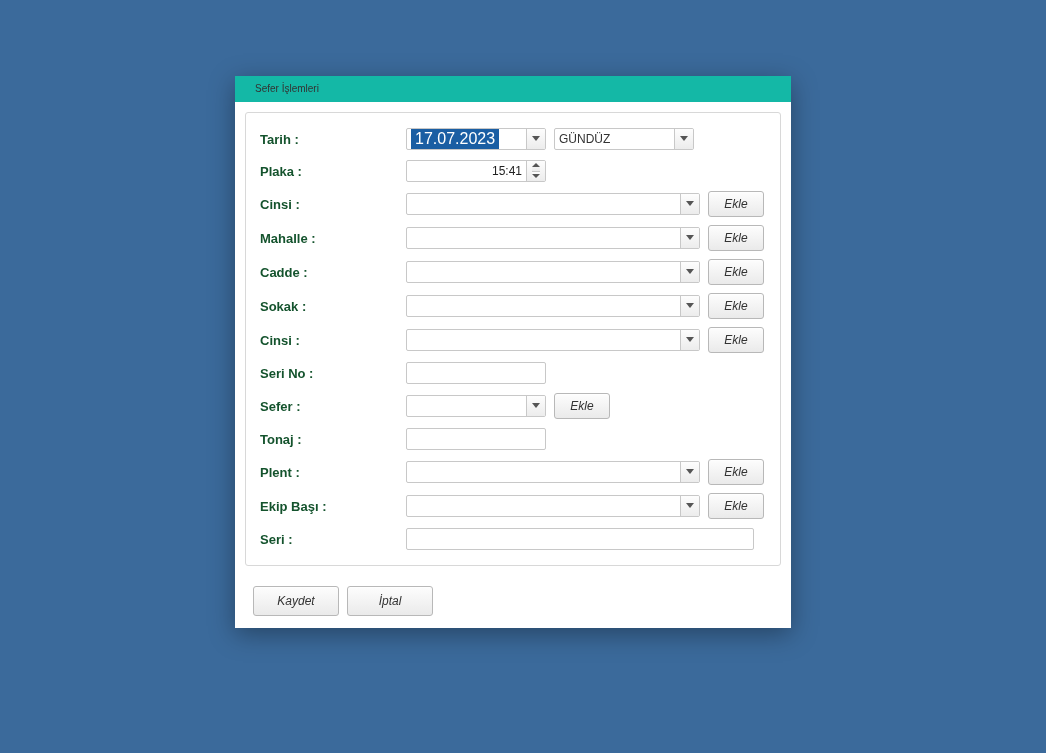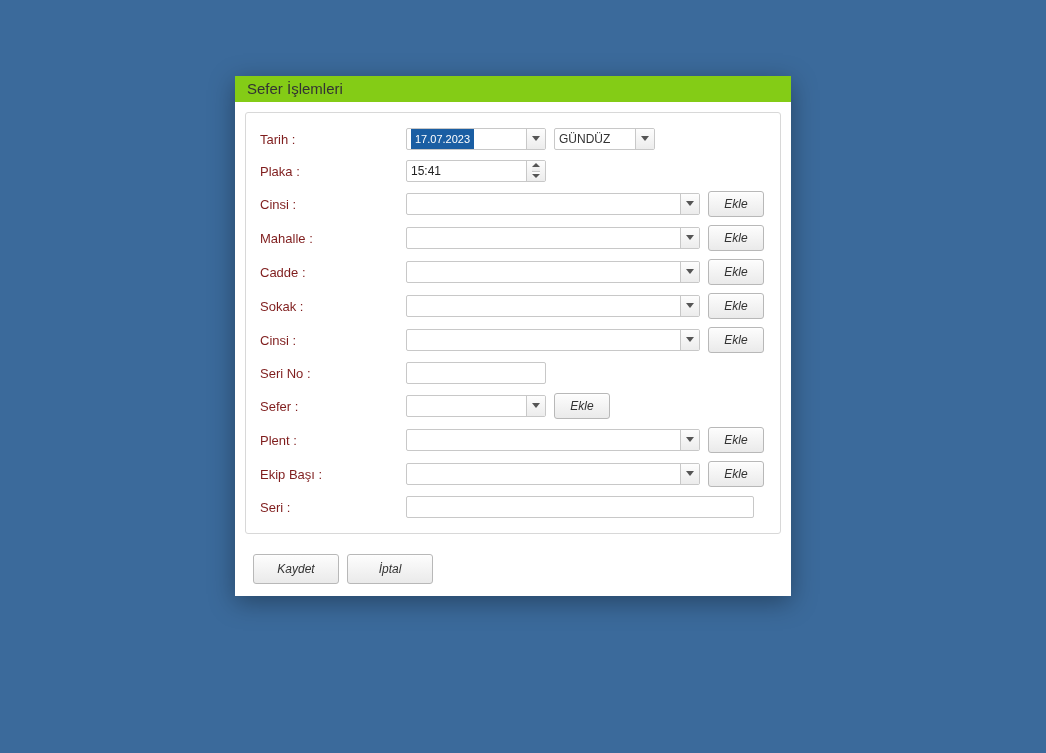--- a/index.html
+++ b/index.html
@@ -16,25 +16,25 @@
     position: absolute;
     left: 235px;
     top: 76px;
     width: 556px;
     background: #fff;
     box-shadow: 0 6px 24px rgba(0,0,0,0.35);
   }
   .titlebar {
     height: 26px;
     line-height: 26px;
-    padding: 0 12px;
-    font-size: 15px;
+    padding: 0 20px;
+    font-size: 10px;
     color: #333;
     border-bottom: 0px solid #ddd;
-    background: #84cc16;
+    background: #14b8a6;
   }
   .content {
     padding: 10px;
     background: #fff;
   }
   .groupbox {
     border: 1px solid #d8d8d8;
     border-radius: 3px;
     padding: 14px 14px 14px 14px;
     background: #fff;
@@ -42,22 +42,22 @@
   .row {
     display: flex;
     align-items: center;
     margin-bottom: 8px;
     min-height: 24px;
   }
   .row:last-child { margin-bottom: 0; }
   .lbl {
     width: 140px;
     flex: 0 0 140px;
-    font-weight: 400;
-    color: #7f1d1d;
+    font-weight: 700;
+    color: #14532d;
     font-size: 13px;
     padding-right: 6px;
   }
   .text-input, .combo, .spinner {
     height: 22px;
     background: #fff;
     border: 1px solid #c8c8c8;
     border-radius: 2px;
     display: inline-flex;
     align-items: center;
@@ -122,21 +122,21 @@
   }
   .btn-lg {
     min-width: 68px;
     height: 28px;
   }
   .tarih-selected {
     display:inline-block;
     background: #1a5ea3;
     color:#fff;
     padding: 5px 4px;
-    font-size: 11px;
+    font-size: 16px;
     line-height: 16px;
   }
   .bottom-row {
     display:flex;
     justify-content:flex-start;
     padding: 10px 10px 12px 10px;
   }
   .gap { display:inline-block; }
 </style>
 </head>
@@ -152,34 +152,34 @@
         <div class="lbl">Tarih :</div>
         <div class="combo" style="width:140px;">
           <div class="val"><span class="tarih-selected">17.07.2023</span></div>
           <div class="combo-arrow">
             <svg width="8" height="6">
                 <path d="M0 0 L8 0 L4 5 Z" fill="#555"></path>
               </svg>
           </div>
         </div>
         <span class="gap" style="width:8px;"></span>
-        <div class="combo" style="width:101px;">
+        <div class="combo" style="width:140px;">
           <div class="val">GÜNDÜZ</div>
           <div class="combo-arrow">
             <svg width="8" height="6">
                 <path d="M0 0 L8 0 L4 5 Z" fill="#555"></path>
               </svg>
           </div>
         </div>
       </div>
 
       <div class="row">
         <div class="lbl">Plaka :</div>
         <div class="spinner" style="width:140px;">
-          <div style="flex:1;padding:0 4px;font-size:12px;">15:41</div>
+          <div style="flex:1;padding:0 4px;font-size:12px;text-align:right;">15:41</div>
           <div class="spin-buttons">
             <div class="spin-half">
               <svg width="8" height="5">
                   <path d="M0 4 L8 4 L4 0 Z" fill="#555"></path>
                 </svg>
             </div>
             <div class="spin-half">
               <svg width="8" height="5">
                   <path d="M0 0 L8 0 L4 4 Z" fill="#555"></path>
                 </svg>
@@ -267,20 +267,26 @@
           <div class="val"></div>
           <div class="combo-arrow">
             <svg width="8" height="6">
                 <path d="M0 0 L8 0 L4 5 Z" fill="#555"></path>
               </svg>
           </div>
         </div>
         <div class="btn">Ekle</div>
       </div>
 
+      <div class="row">
+        <div class="lbl">Tonaj :</div>
+        <div class="text-input" style="width:140px;">
+          <span></span>
+        </div>
+      </div>
 
       <div class="row">
         <div class="lbl">Plent :</div>
         <div class="combo" style="width:294px;">
           <div class="val"></div>
           <div class="combo-arrow">
             <svg width="8" height="6">
                 <path d="M0 0 L8 0 L4 5 Z" fill="#555"></path>
               </svg>
           </div>

